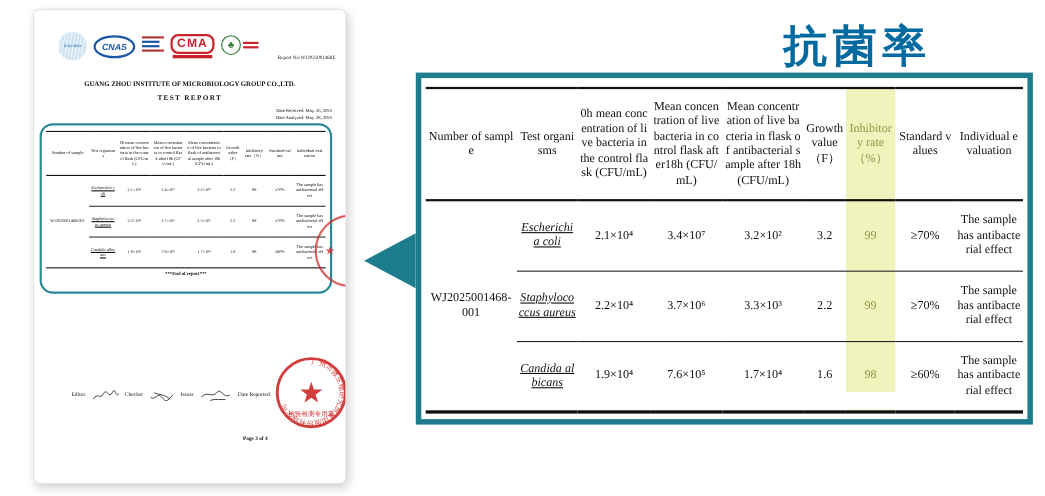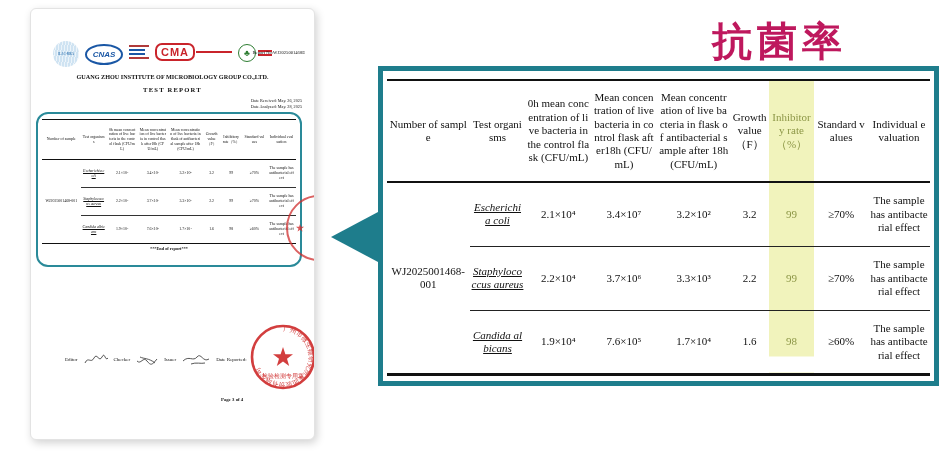--- a/index.html
+++ b/index.html
@@ -4,33 +4,33 @@
 <style>
   * { margin:0; padding:0; box-sizing:border-box; }
   html,body { background:#fff; }
   .canvas { position:relative; width:950px; height:451px; background:#fff; overflow:hidden;
             font-family:"Liberation Serif","DejaVu Serif",serif; color:#111; }
 
   
   .doc { position:absolute; left:30px; top:8px; width:285px; height:432px; background:#fff;
          border:1px solid #e3e3e3; border-radius:6px; overflow:hidden;
          box-shadow:2px 3px 9px rgba(0,0,0,.18); }
-  .logos { position:absolute; left:22px; top:20px; display:flex; align-items:flex-start; gap:6px;margin-top:12px; }
+  .logos { position:absolute; left:22px; top:20px; display:flex; align-items:flex-start; gap:6px; }
   .logo-ilac { width:26px; height:26px; border-radius:50%; background:#cfe3f2;
                display:flex; align-items:center; justify-content:center;
                font-size:3px; color:#3d7cb5; font-weight:bold; text-align:center;
                background-image:repeating-linear-gradient(100deg, rgba(255,255,255,.6) 0 1px, rgba(0,0,0,0) 1px 3px); }
   .logo-cnas { width:38px; height:21px; margin-top:3px; border:2px solid #1a57a5; border-radius:50%;
                display:flex; align-items:center; justify-content:center;
                font-family:"Liberation Sans",sans-serif; font-weight:bold; font-style:italic;
                font-size:8px; color:#1a57a5; }
   .cnas-bars { display:flex; flex-direction:column; gap:2px; margin-top:4px; }
   .cnas-bars i { display:block; width:20px; height:2px; background:#b03a3a; }
   .cnas-bars i:nth-child(2), .cnas-bars i:nth-child(3) { background:#1a57a5; width:16px; }
-  .logo-cma-wrap { display:flex; flex-direction:row; align-items:center; gap:1px; margin-top:2px; }
+  .logo-cma-wrap { display:flex; flex-direction:column; align-items:center; gap:1px; margin-top:2px; }
   .logo-cma { border:2.5px solid #c9242b; border-radius:7px; padding:0 4px; height:18px;
               display:flex; align-items:center; font-family:"Liberation Sans",sans-serif;
               font-weight:bold; font-size:11px; color:#c9242b; letter-spacing:1px; }
   .cma-bar { width:36px; height:2.5px; background:#c9242b; }
   .logo-green-wrap { display:flex; align-items:center; gap:2px; margin-top:3px; }
   .logo-green { width:18px; height:18px; border:1.5px solid #2e7d32; border-radius:50%;
                 display:flex; align-items:center; justify-content:center; font-size:9px; color:#2e7d32; }
   .green-bars { display:flex; flex-direction:column; gap:2px; }
   .green-bars i { display:block; width:14px; height:2px; background:#c9242b; }
   .report-no { position:absolute; right:9px; top:41px; font-size:4.6px; }
@@ -70,21 +70,21 @@
   .big tr.last td.hl { background:linear-gradient(#f1f3bc 0 74%, rgba(0,0,0,0) 74%); }
 
   
   .mini { font-size:3.9px; border-top:1.5px solid #111; border-bottom:1.5px solid #111; }
   .mini thead th { border-bottom:1px solid #111; height:40px; }
   .mini tbody tr { height:28px; }
   .mini tbody tr + tr td { border-top:0.5px solid #333; }
 
   
   .zoom-title { position:absolute; left:712px; top:14px; font-family:"Liberation Sans","DejaVu Sans",sans-serif;
-                font-weight:bold; font-size:40px; letter-spacing:5px; color:#be185d; }
+                font-weight:bold; font-size:40px; letter-spacing:5px; color:#0369a1; }
   .arrow { position:absolute; left:331px; top:212px; width:0; height:0;
            border-top:25px solid transparent; border-bottom:25px solid transparent;
            border-right:47px solid #1e7d8c; }
 </style>
 </head>
 <body>
 
 <div class="canvas">
 
   <div class="doc">

